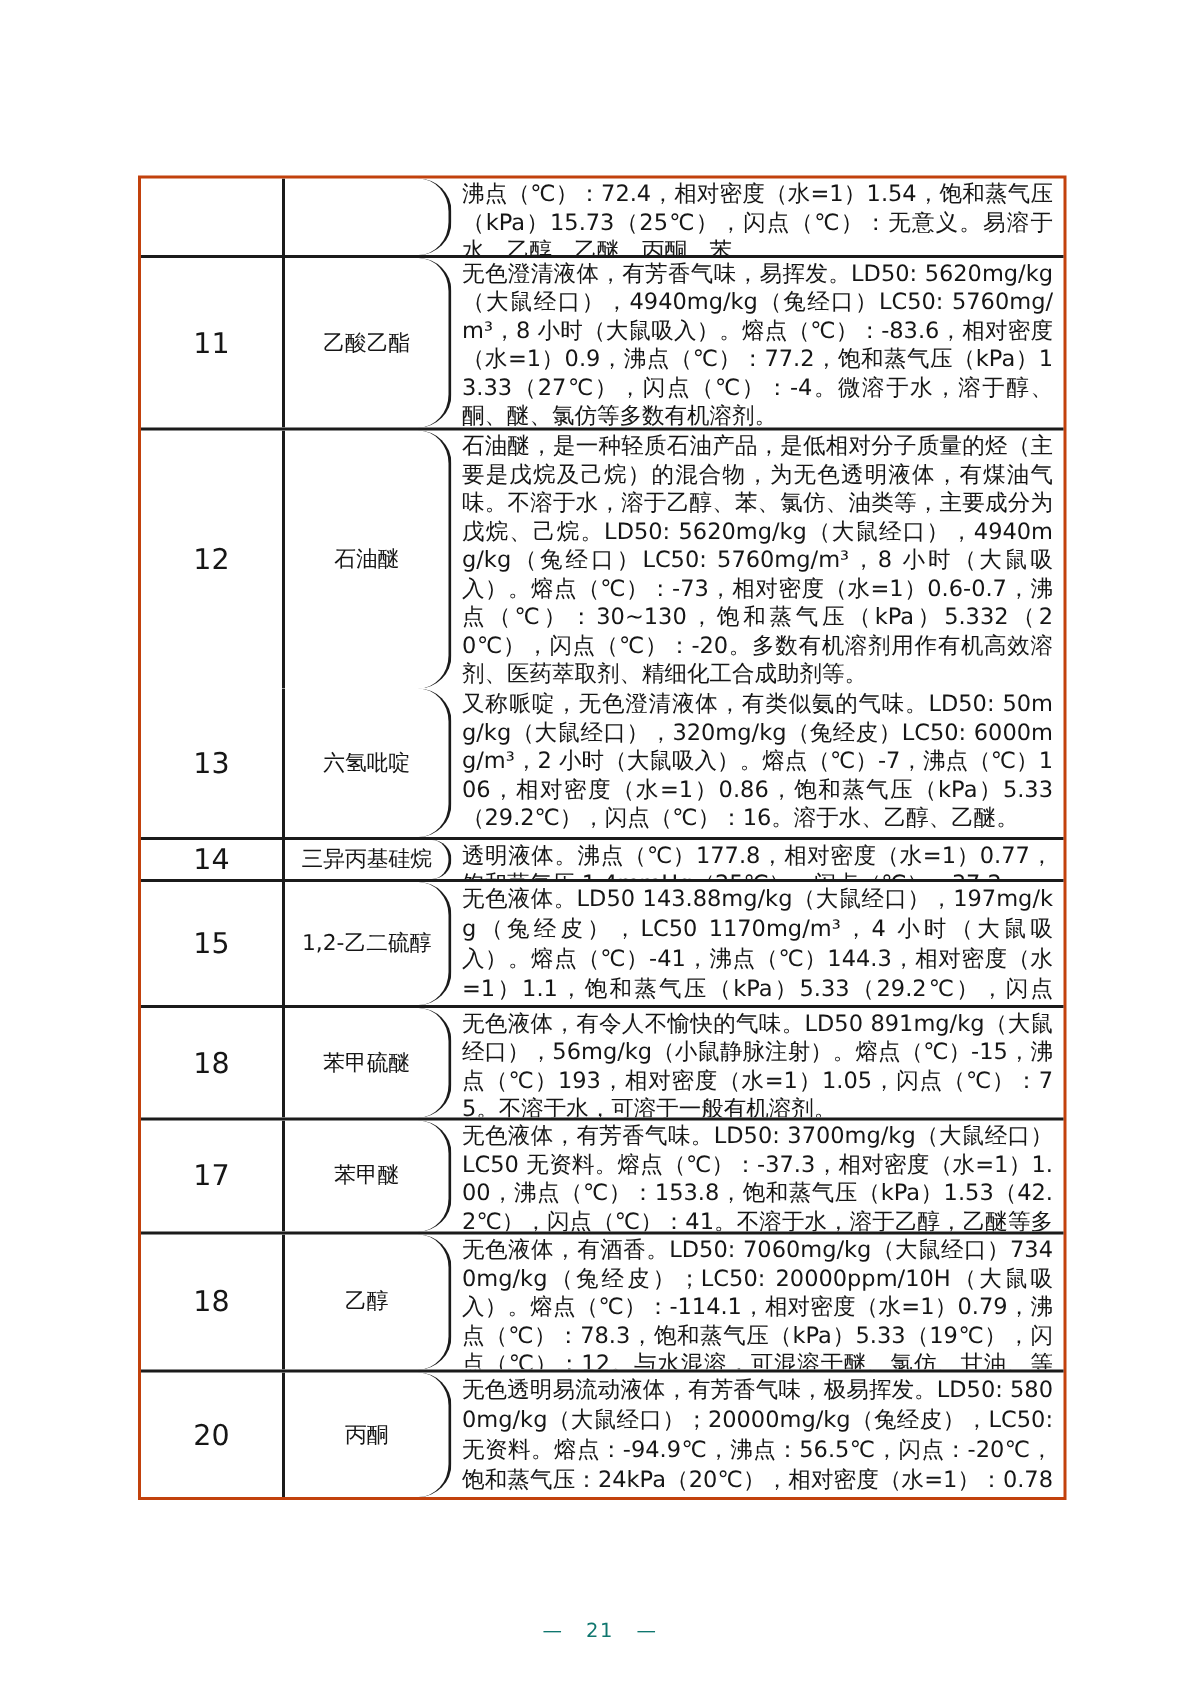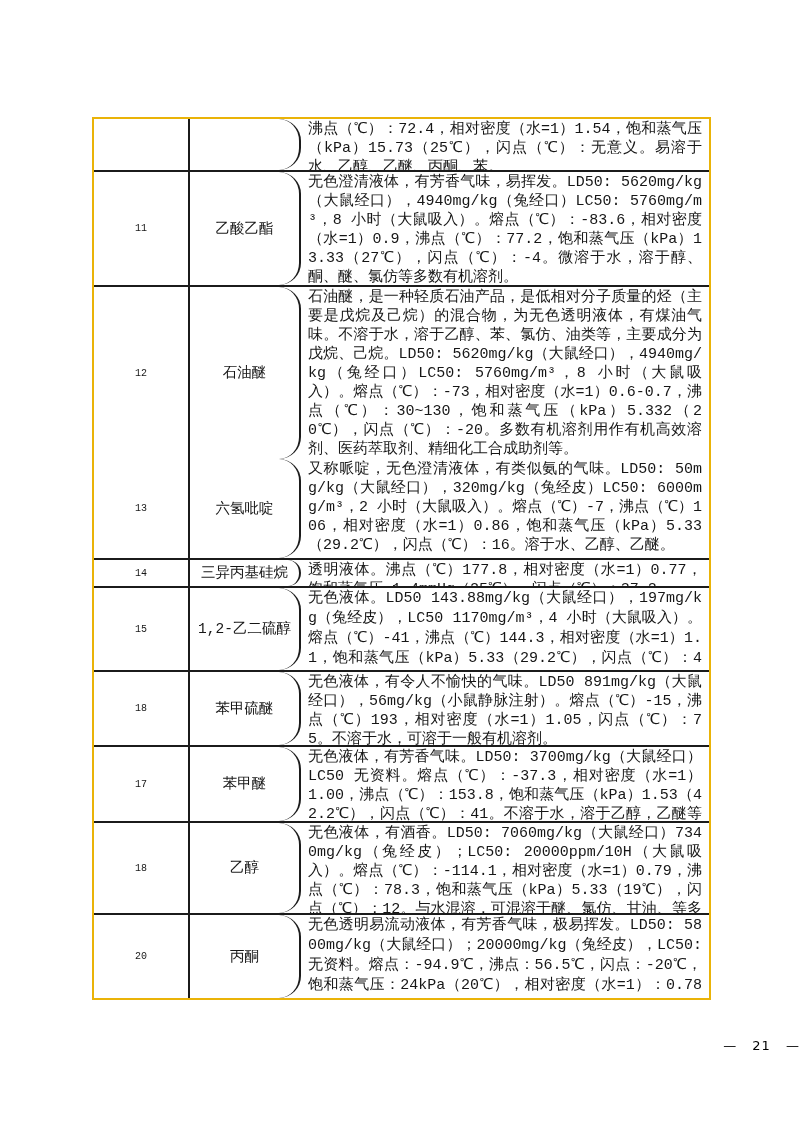--- a/index.html
+++ b/index.html
@@ -11,31 +11,30 @@
     background: #ffffff;
     font-family: "DejaVu Sans", sans-serif;
     color: #161616;
     overflow: hidden;
   }
   .tbl {
     position: absolute;
     left: 92px;
     top: 117px;
     width: 619px;
-    border: 2px solid #eab308;
-    font-family: Liberation Mono, monospace;
+    border: 2px solid #c2410c;
   }
   .row { display: flex; border-bottom: 2px solid #1b1b1b; overflow: hidden; }
   .row.nb { border-bottom: none; }
   .row:last-child { border-bottom: none; }
   .c1 {
     width: 96px; flex: 0 0 96px;
     border-right: 2px solid #1b1b1b;
     display: flex; align-items: center; justify-content: center;
-    font-size: 10px;
+    font-size: 19px;
   }
   .c2 {
     width: 111px; flex: 0 0 111px;
     border-right: 2px solid #1b1b1b;
     display: flex; align-items: center; justify-content: center;
     font-size: 14.5px; text-align: center; line-height: 18px;
     padding: 0 2px;
     border-radius: 22px;
   }
   .c3 {
@@ -55,24 +54,24 @@
   .h38  { height: 28px; }
   .h84  { height: 84px; }
   .h75  { height: 75px; }
   .h76  { height: 76px; }
   .h92  { height: 92px; }
   .h85  { height: 83px; }
   .h84 .c3, .h85 .c3 { line-height: 20px; }
   .pageno {
     position: absolute;
     left: 0; right: 0;
-    top: 1038px;
-    text-align: right;
+    top: 1080px;
+    text-align: center;
     font-size: 13px;
-    color: #000000;
+    color: #0f766e;
     word-spacing: 10px;
     letter-spacing: 1px;
   }
 </style>
 </head>
 <body>
 
 <div class="page">
   <div class="tbl">
 

